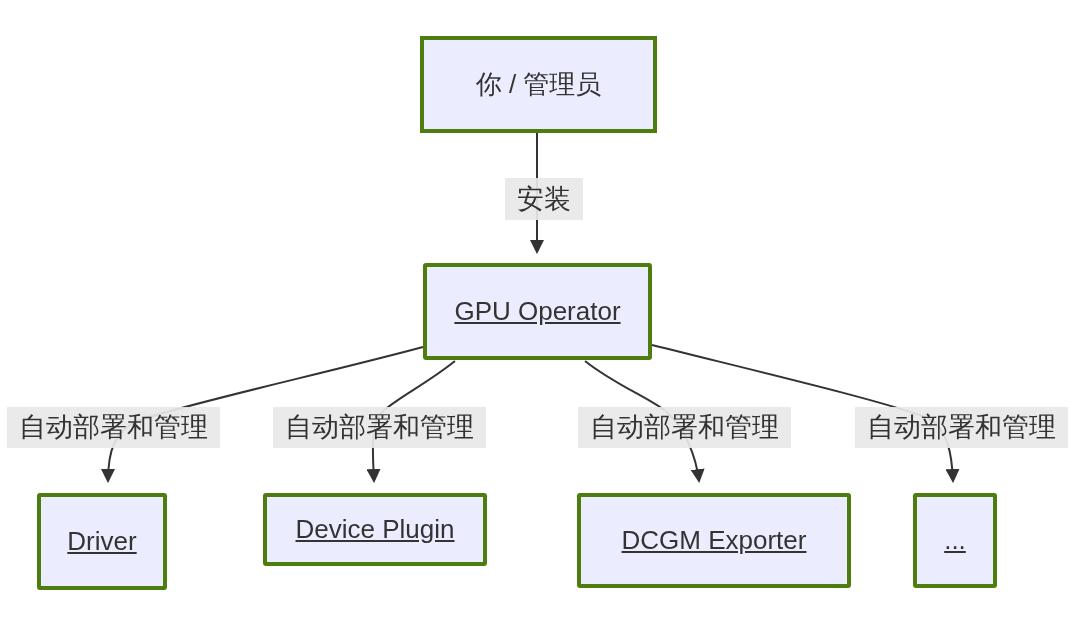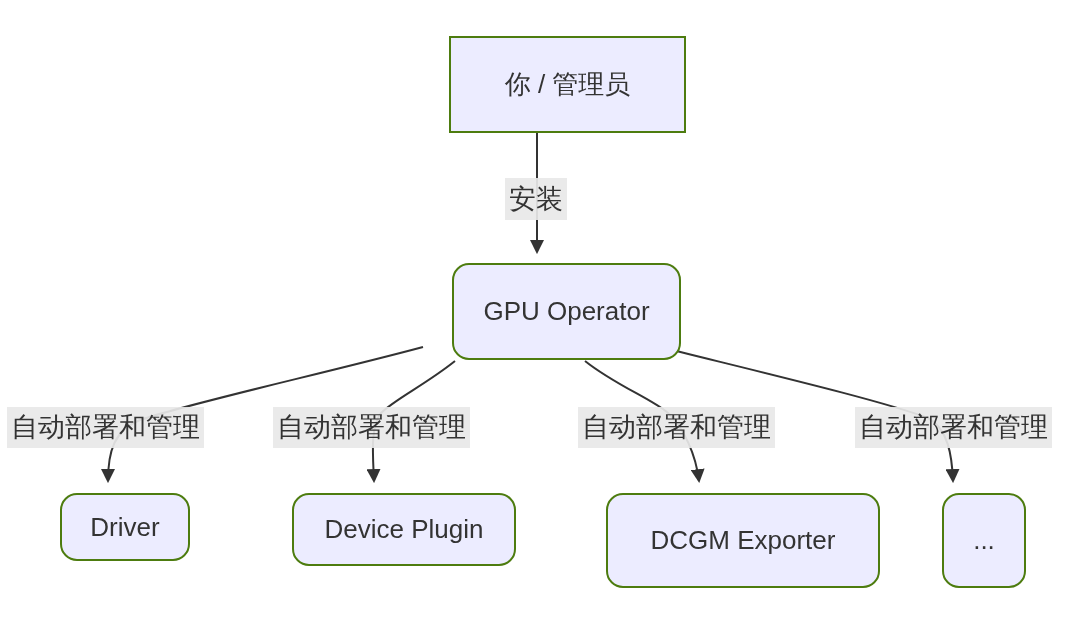--- a/index.html
+++ b/index.html
@@ -19,39 +19,38 @@
     position: absolute;
     left: 0;
     top: 0;
     width: 1080px;
     height: 643px;
   }
   .node {
     position: absolute;
     box-sizing: border-box;
     background: #ECECFF;
-    border: 2px solid #4d7c0f;
+    border: 4px solid #4d7c0f;
     color: #333333;
     font-size: 26px;
     display: flex;
     align-items: center;
     justify-content: center;
     white-space: nowrap;
-    margin-left: 29px;
   }
   .node.rect { border-radius: 0; }
-  .node.rounded { border-radius: 17px; }
+  .node.rounded { border-radius: 3px; text-decoration: underline; }
   .edge-label {
     position: absolute;
     box-sizing: border-box;
     background: rgba(232, 232, 232, 0.92);
     color: #333333;
     font-size: 27px;
     line-height: 41px;
-    padding: 0 4px;
+    padding: 0 12px;
     display: flex;
     align-items: center;
     justify-content: center;
     white-space: nowrap;
   }
 </style>
 </head>
 <body>
 
 <div class="canvas">
@@ -78,21 +77,21 @@
   <div class="edge-label" style="left:855px; top:407px; height:41px;">自动部署和管理</div>
 
   <div class="node rect" style="left:420px; top:36px; width:237px; height:97px;">
     <span>你 / 管理员</span>
   </div>
 
   <div class="node rounded" style="left:423px; top:263px; width:229px; height:97px;">
     <span>GPU Operator</span>
   </div>
 
-  <div class="node rounded" style="left:31px; top:493px; width:130px; height:68px;">
+  <div class="node rounded" style="left:37px; top:493px; width:130px; height:97px;">
     <span>Driver</span>
   </div>
 
   <div class="node rounded" style="left:263px; top:493px; width:224px; height:73px;">
     <span>Device Plugin</span>
   </div>
 
   <div class="node rounded" style="left:577px; top:493px; width:274px; height:95px;">
     <span>DCGM Exporter</span>
   </div>

